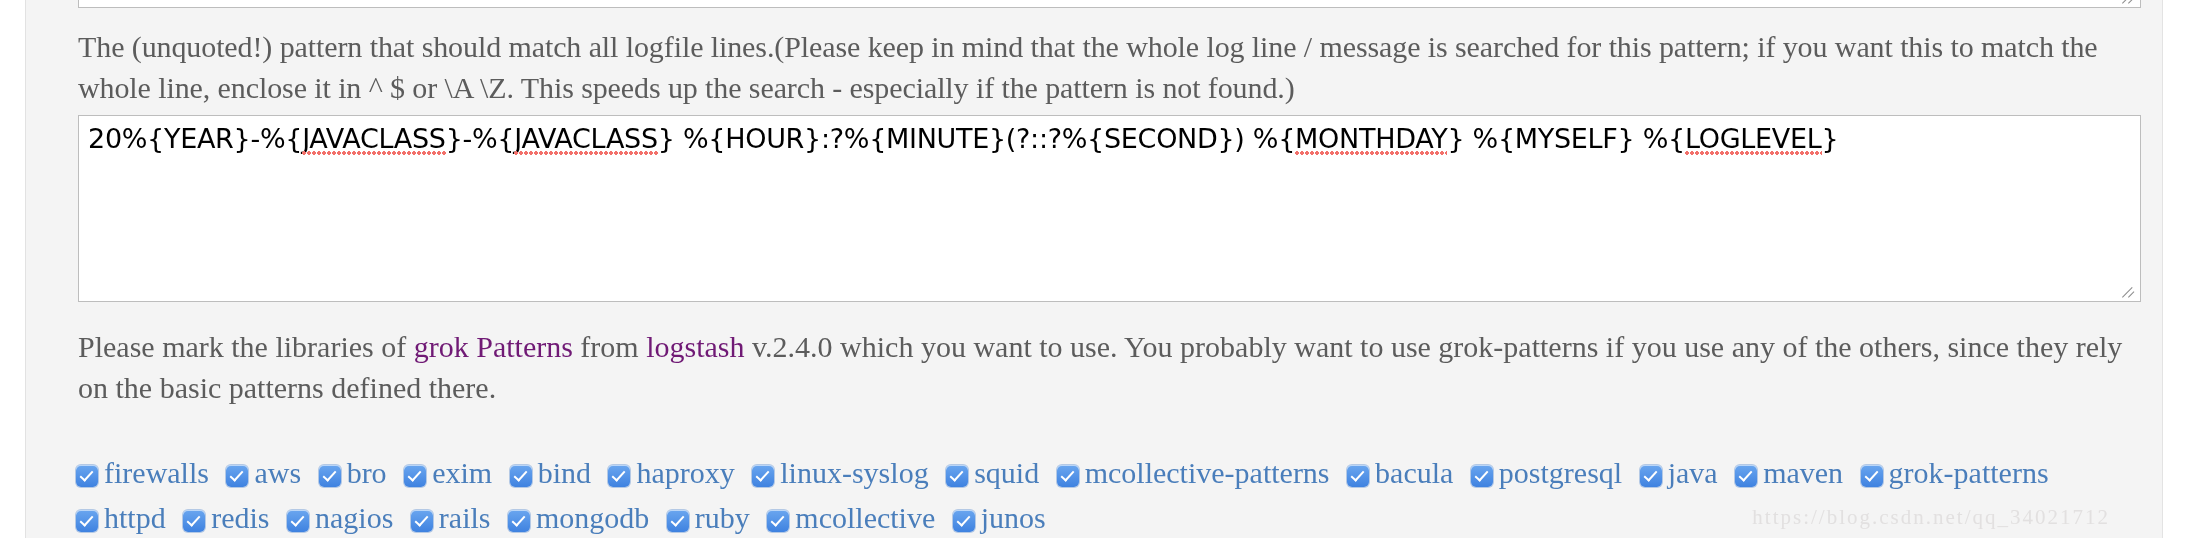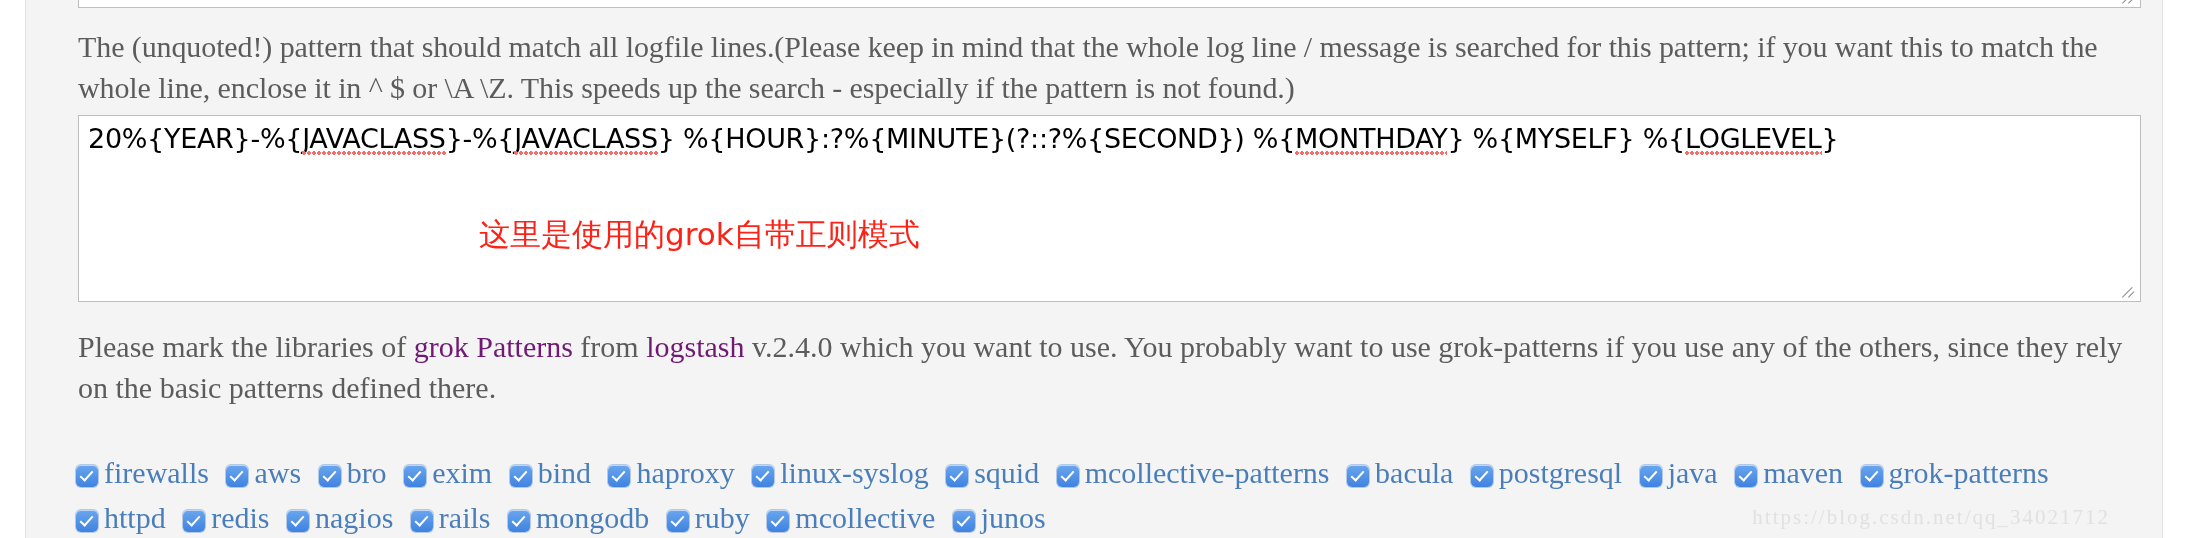--- a/index.html
+++ b/index.html
@@ -216,21 +216,20 @@
       <span class="resize-grip">
         <i class="l1"></i>
           <i class="l2"></i>
       </span>
     </div>
 
     <div class="help-text">The (unquoted!) pattern that should match all logfile lines.(Please keep in mind that the whole log line / message is searched for this pattern; if you want this to match the whole line, enclose it in ^ $ or \A \Z. This speeds up the search - especially if the pattern is not found.)</div>
 
     <div class="pattern-box">
       <div class="pattern-text"><span>20%{YEAR}-%{</span><span class="sp">JAVACLASS</span><span>}-%{</span><span class="sp">JAVACLASS</span><span>} %{HOUR}:?%{MINUTE}(?::?%{SECOND}) %{</span><span class="sp">MONTHDAY</span><span>} %{MYSELF} %{</span><span class="sp">LOGLEVEL</span><span>}</span></div>
-      <div class="annotation-cn">这里是使用的grok自带正则模式</div>
       <span class="resize-grip">
         <i class="l1"></i>
           <i class="l2"></i>
       </span>
     </div>
 
     <div class="lib-text">
       <span>Please mark the libraries of </span><a class="link" href="#">grok Patterns</a><span> from </span><a class="link" href="#">logstash</a><span> v.2.4.0 which you want to use. You probably want to use grok-patterns if you use any of the others, since they rely on the basic patterns defined there.</span>
     </div>
 

